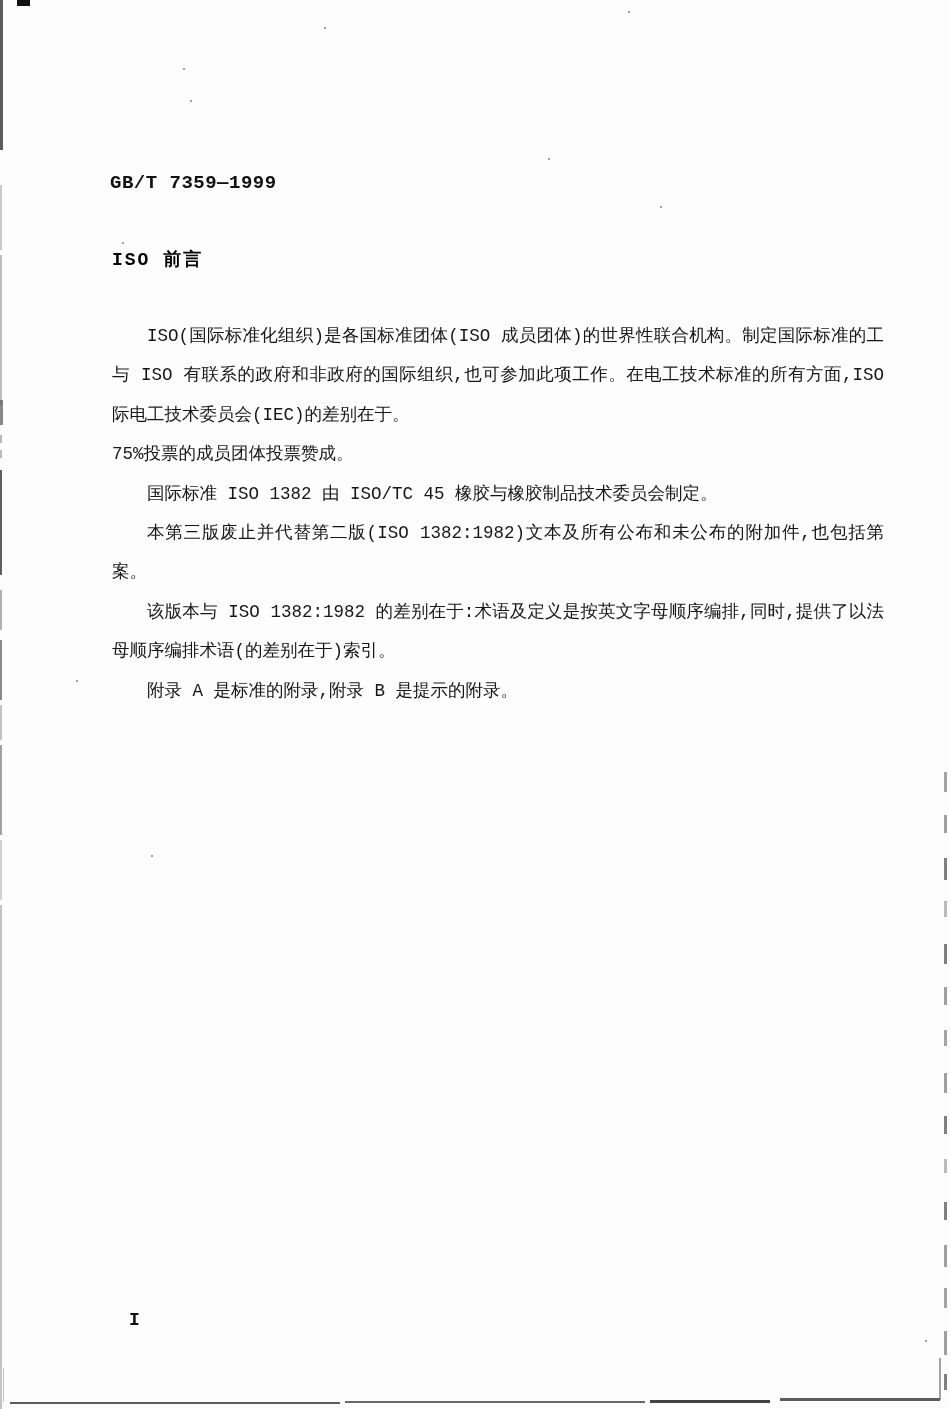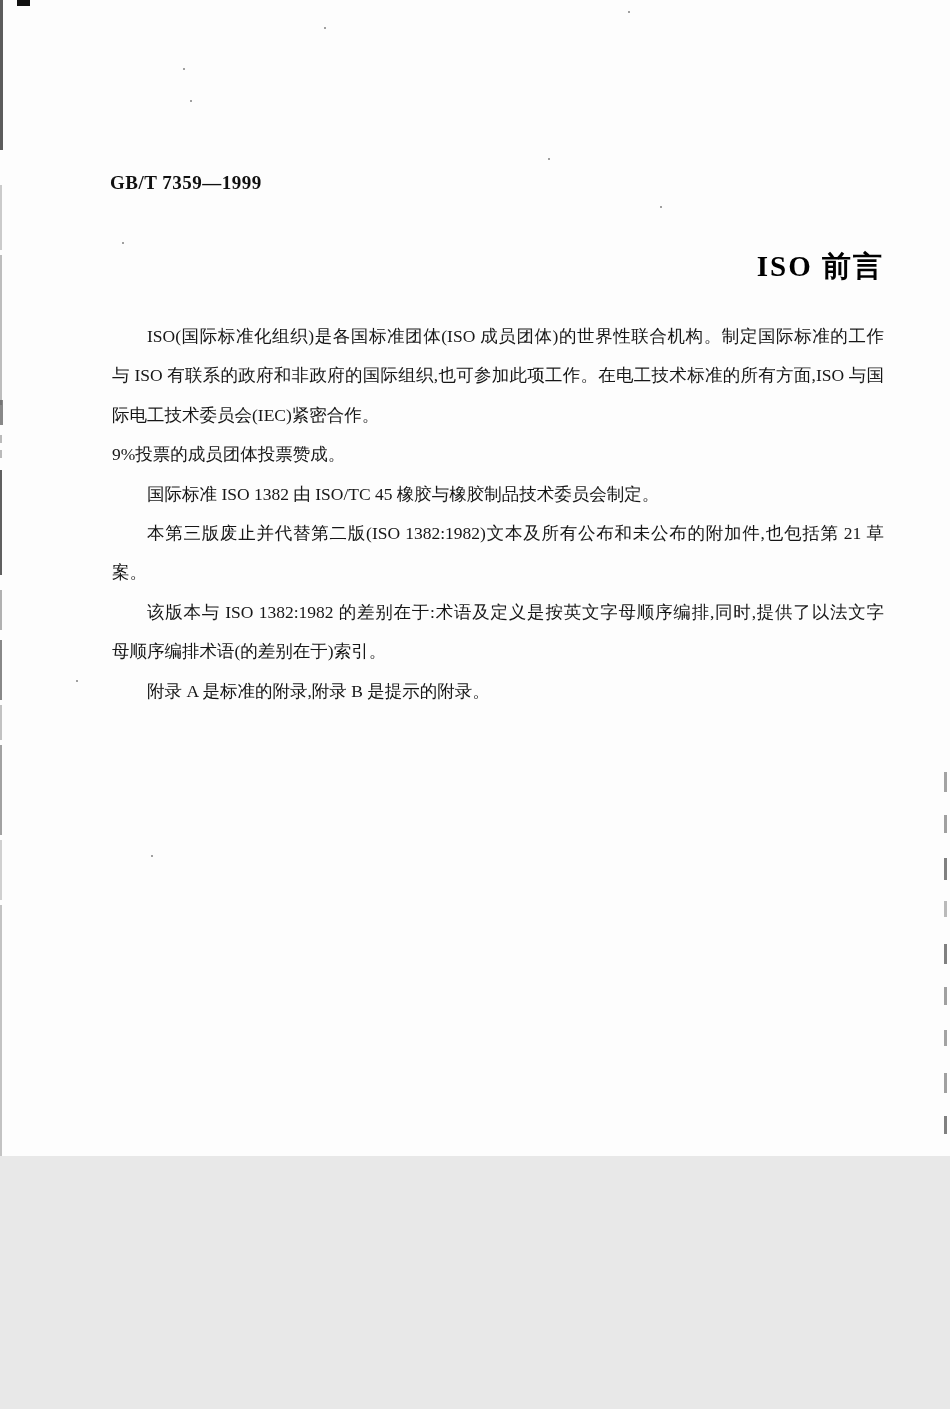--- a/index.html
+++ b/index.html
@@ -1,33 +1,33 @@
 <!DOCTYPE html>
 <html><head>
 <meta charset="utf-8">
 <style>
   html,body { margin:0; padding:0; background:#e8e8e8; }
   .page {
     position:relative;
-    width:950px; height:1156px;
+    width:950px; height:1409px;
     margin:0 auto;
     background:#fdfdfd;
     overflow:hidden;
-    font-family:Liberation Serif, serif;
+    font-family:Liberation Mono, monospace;
     color:#1b1b1b;
   }
   .doc-number {
     position:absolute; left:110px; top:172px;
     font-size:19px; font-weight:bold; letter-spacing:0.5px;
     color:#111;
   }
   .title {
     position:absolute; left:112px; top:247px; width:772px;
-    text-align:right;
-    font-size:29px; font-weight:bold; letter-spacing:2px;
+    text-align:left;
+    font-size:18px; font-weight:bold; letter-spacing:2px;
     color:#000;
   }
   .body-text {
     position:absolute; left:112px; top:311px; width:772px;
     font-size:17.5px; color:#161616;
   }
   .line {
     height:28.4px; line-height:28.4px;
     white-space:nowrap; overflow:visible;margin-top:11px;
   }
@@ -44,22 +44,22 @@
 
 <div class="page">
 
   <div class="doc-number">GB/T 7359—1999</div>
 
   <div class="title">ISO 前言</div>
 
   <div class="body-text">
       <div class="line indent full">ISO(国际标准化组织)是各国标准团体(ISO 成员团体)的世界性联合机构。制定国际标准的工作</div>
       <div class="line full">与 ISO 有联系的政府和非政府的国际组织,也可参加此项工作。在电工技术标准的所有方面,ISO 与国</div>
-      <div class="line">际电工技术委员会(IEC)紧密合作。</div>
-      <div class="line">9%投票的成员团体投票赞成。</div>
+      <div class="line">际电工技术委员会(IEC)的差别在于。</div>
+      <div class="line">75%投票的成员团体投票赞成。</div>
       <div class="line indent">国际标准 ISO 1382 由 ISO/TC 45 橡胶与橡胶制品技术委员会制定。</div>
       <div class="line indent full">本第三版废止并代替第二版(ISO 1382:1982)文本及所有公布和未公布的附加件,也包括第 21 草</div>
       <div class="line">案。</div>
       <div class="line indent full">该版本与 ISO 1382:1982 的差别在于:术语及定义是按英文字母顺序编排,同时,提供了以法文字</div>
       <div class="line">母顺序编排术语(的差别在于)索引。</div>
       <div class="line indent">附录 A 是标准的附录,附录 B 是提示的附录。</div>
     </div>
 
   <div class="page-num">I</div>
 

